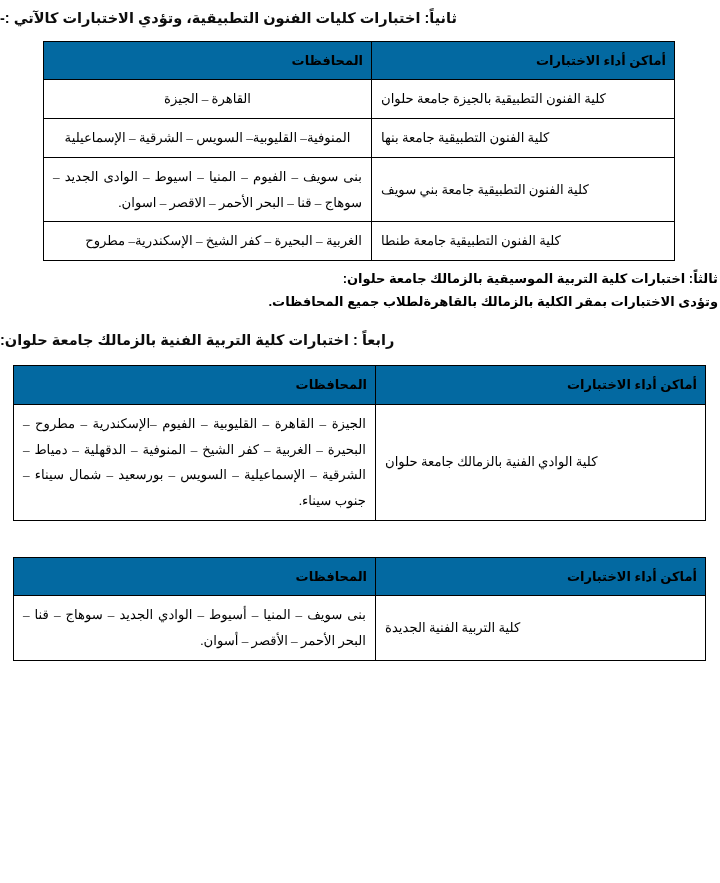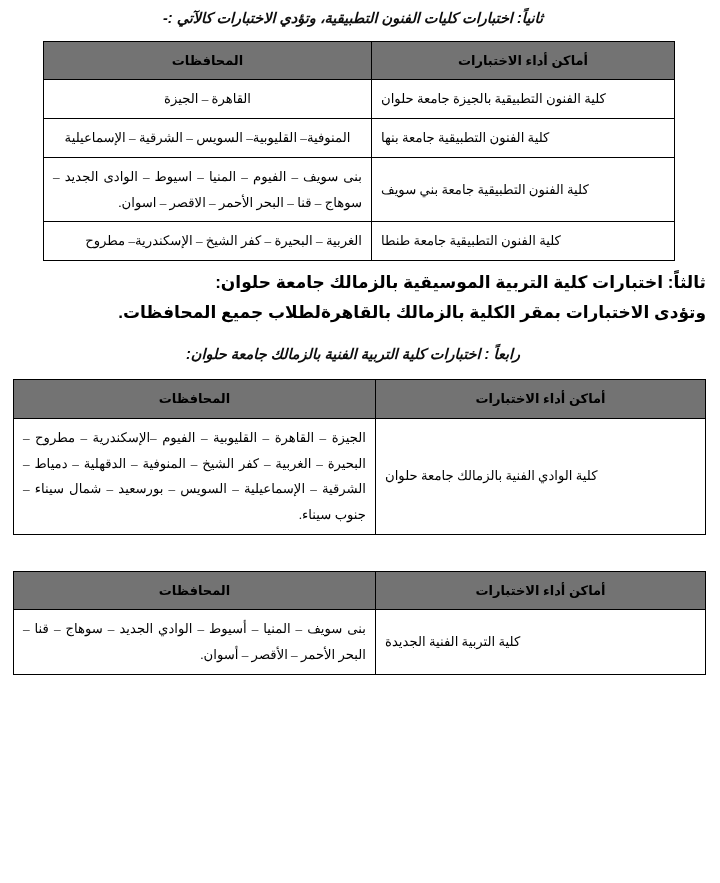--- a/index.html
+++ b/index.html
@@ -20,68 +20,67 @@
     width: 720px;
     height: 883px;
     box-sizing: border-box;
     padding: 0;
     position: relative;
   }
 
   
   .heading {
     direction: rtl;
-    text-align: center;
+    text-align: left;
     font-family: "Liberation Sans", "DejaVu Sans", sans-serif;
     font-weight: bold;
     font-size: 14.5px;
     line-height: 1.5;
     color: #0d0d0d;
     padding-right: 14px;
-    font-style: italic;
   }
   .heading-1 {
     padding-top: 8px;
     padding-bottom: 9px;
     padding-right: 14px;
     font-size: 14.5px;
   }
   .heading-block {
     direction: rtl;
     text-align: right;
     font-family: "Liberation Sans", "DejaVu Sans", sans-serif;
     font-weight: bold;
-    font-size: 17px;
+    font-size: 13px;
     line-height: 1.75;
-    padding-right: 14px;
+    padding-right: 2px;
   }
   .heading-gap-top { margin-top: 7px; }
 
   
   table.doc-table {
     border-collapse: collapse;
     direction: rtl;
     table-layout: fixed;
     background: #ffffff;
   }
   table.doc-table td, table.doc-table th {
     border: 1.3px solid #000000;
     vertical-align: middle;
     padding: 6px 9px;
     font-family: "Liberation Serif", "DejaVu Serif", serif;
     font-size: 13.2px;
     line-height: 1.95;
     color: #000000;
   }
   table.doc-table th {
-    background: #737373;
+    background: #0369a1;
     font-family: "Liberation Sans", "DejaVu Sans", sans-serif;
     font-weight: bold;
     font-size: 13px;
-    text-align: center;
+    text-align: right;
     padding: 11px 8px;
     line-height: 1.2;
   }
   td.cell-gov {
     text-align: justify;
     text-align-last: right;
     padding-right: 10px;
     padding-left: 10px;
   }
   td.cell-gov.center-line { text-align: left; text-align-last: center; }

